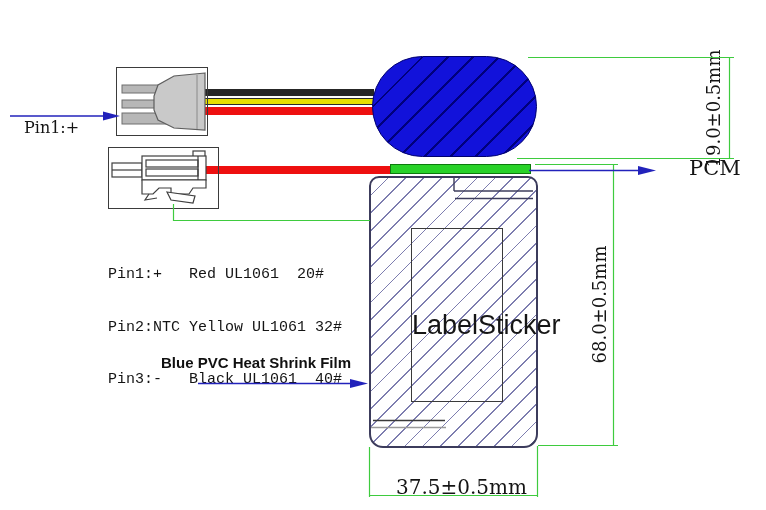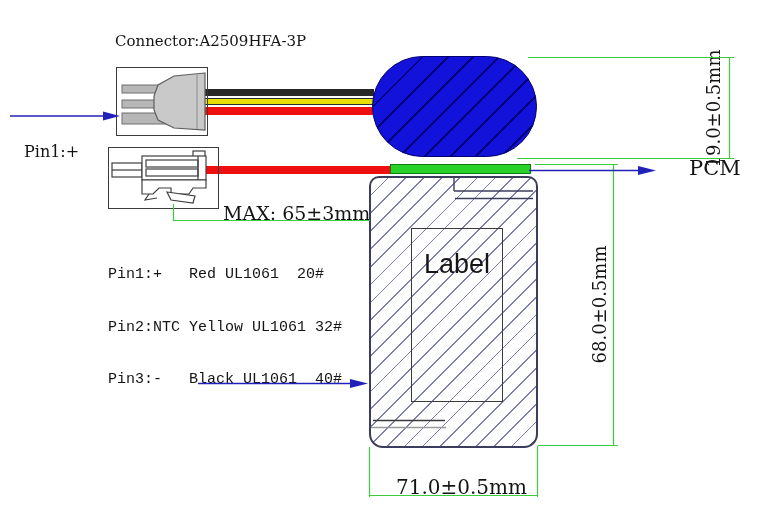--- a/index.html
+++ b/index.html
@@ -45,21 +45,21 @@
   }
   .battery{
     background:
       repeating-linear-gradient(135deg, rgba(0,0,0,0) 0 11.4px, var(--body-hatch) 11.4px 12.6px),
       #ffffff;
     border:2px solid var(--battery-outline);
     border-radius:10px 10px 14px 14px;z-index:1;
   }
   .label-rect{
     border:1.5px solid #3a3a3a;background:transparent;z-index:5;
-    display:flex;flex-direction:column;align-items:center;justify-content:flex-start;
+    display:flex;align-items:center;justify-content:flex-start;
     padding-top:20px;box-sizing:border-box;
   }
   .label-line{font-family:"Liberation Sans",sans-serif;font-size:27px;line-height:31px;color:#151515;}
 
   .rot{transform:rotate(-90deg);transform-origin:center;text-align:center;white-space:nowrap;}
   .pretext{white-space:pre;}
 </style>
 </head>
 <body>
 
@@ -72,20 +72,21 @@
   <div class="abs wire wire-red" style="left:204px;top:166px;width:187px;height:8px;"></div>
 
   <div class="abs pcm-strip" style="left:390px;top:164px;width:139px;height:8px;"></div>
 
   <div class="abs cell-oval" style="left:372px;top:56px;width:163px;height:99px;"></div>
 
   <div class="abs battery" style="left:369px;top:176px;width:165px;height:268px;"></div>
 
   <div class="abs label-rect" style="left:411px;top:228px;width:92px;height:174px;">
     <div class="label-line">Label</div>
+    <div class="label-line">Sticker</div>
   </div>
 
   <div class="abs conn-box" style="left:116px;top:67px;width:90px;height:67px;">
     <svg width="90" height="67" viewBox="0 0 90 67">
       <rect class="pin" x="5" y="17" width="44" height="8"></rect>
       <rect class="pin" x="5" y="32" width="44" height="8"></rect>
       <rect class="pin" x="5" y="45" width="46" height="11"></rect>
       <path class="conn-body" d="M88,5 L57,8 L41,17 L37,28 L37,42 L41,52 L57,60 L88,62 Z"></path>
       <line class="thinline" x1="80" y1="7" x2="80" y2="61"></line>
     </svg>
@@ -99,36 +100,35 @@
       <rect class="lineart" x="33" y="8" width="64" height="24"></rect>
       <rect class="lineart-n" x="37" y="12" width="52" height="7"></rect>
       <rect class="lineart-n" x="37" y="21" width="52" height="7"></rect>
       <line class="lineart-n" x1="89" y1="8" x2="89" y2="32"></line>
       <path class="lineart" d="M33,32 L33,46 L44,46 L50,40 L62,40 L62,46 L80,46 L84,40 L97,40 L97,32 Z"></path>
       <path class="lineart" d="M58,44 L86,48 L84,55 L62,52 Z"></path>
       <path class="lineart-n" d="M40,46 L36,52 L48,50"></path>
     </svg>
   </div>
 
-  <div class="abs cad" style="left:115px;top:32px;font-size:15px;">Connector:A2509HFA-3P</div>
 
-  <div class="abs cad" style="left:24px;top:118px;font-size:16px;margin-top:24px;">Pin1:+</div>
+  <div class="abs cad" style="left:24px;top:118px;font-size:16px;">Pin1:+</div>
 
   <div class="abs mono pretext" style="left:108px;top:231px;font-size:15px;line-height:17.5px;">
     <div>Pin1:+   Red UL1061  20#</div>
     <div>Pin2:NTC Yellow UL1061 32#</div>
     <div>Pin3:-   Black UL1061  40#</div>
   </div>
 
-  <div class="abs cad" style="left:223px;top:202px;font-size:19px;">MAX: 65±3mm</div>
 
+  <div class="abs sans" style="left:161px;top:354px;font-size:15px;font-weight:bold;">Blue PVC Heat Shrink Film</div>
 
   <div class="abs cad" style="left:689px;top:156px;font-size:21px;">PCM</div>
 
-  <div class="abs cad" style="left:396px;top:475px;font-size:20px;">71.0±0.5mm</div>
+  <div class="abs cad" style="left:396px;top:475px;font-size:20px;">37.5±0.5mm</div>
 
   <div class="abs cad rot" style="left:653px;top:98px;width:120px;font-size:18px;">19.0±0.5mm</div>
 
   <div class="abs cad rot" style="left:539px;top:294px;width:120px;font-size:18px;">68.0±0.5mm</div>
 
   <svg class="overlay" width="766" height="510" viewBox="0 0 766 510">
 
     <g>
       <path class="dim" d="M173.5,204 V221"></path>
       <path class="dim" d="M173.5,220.5 H370"></path>

